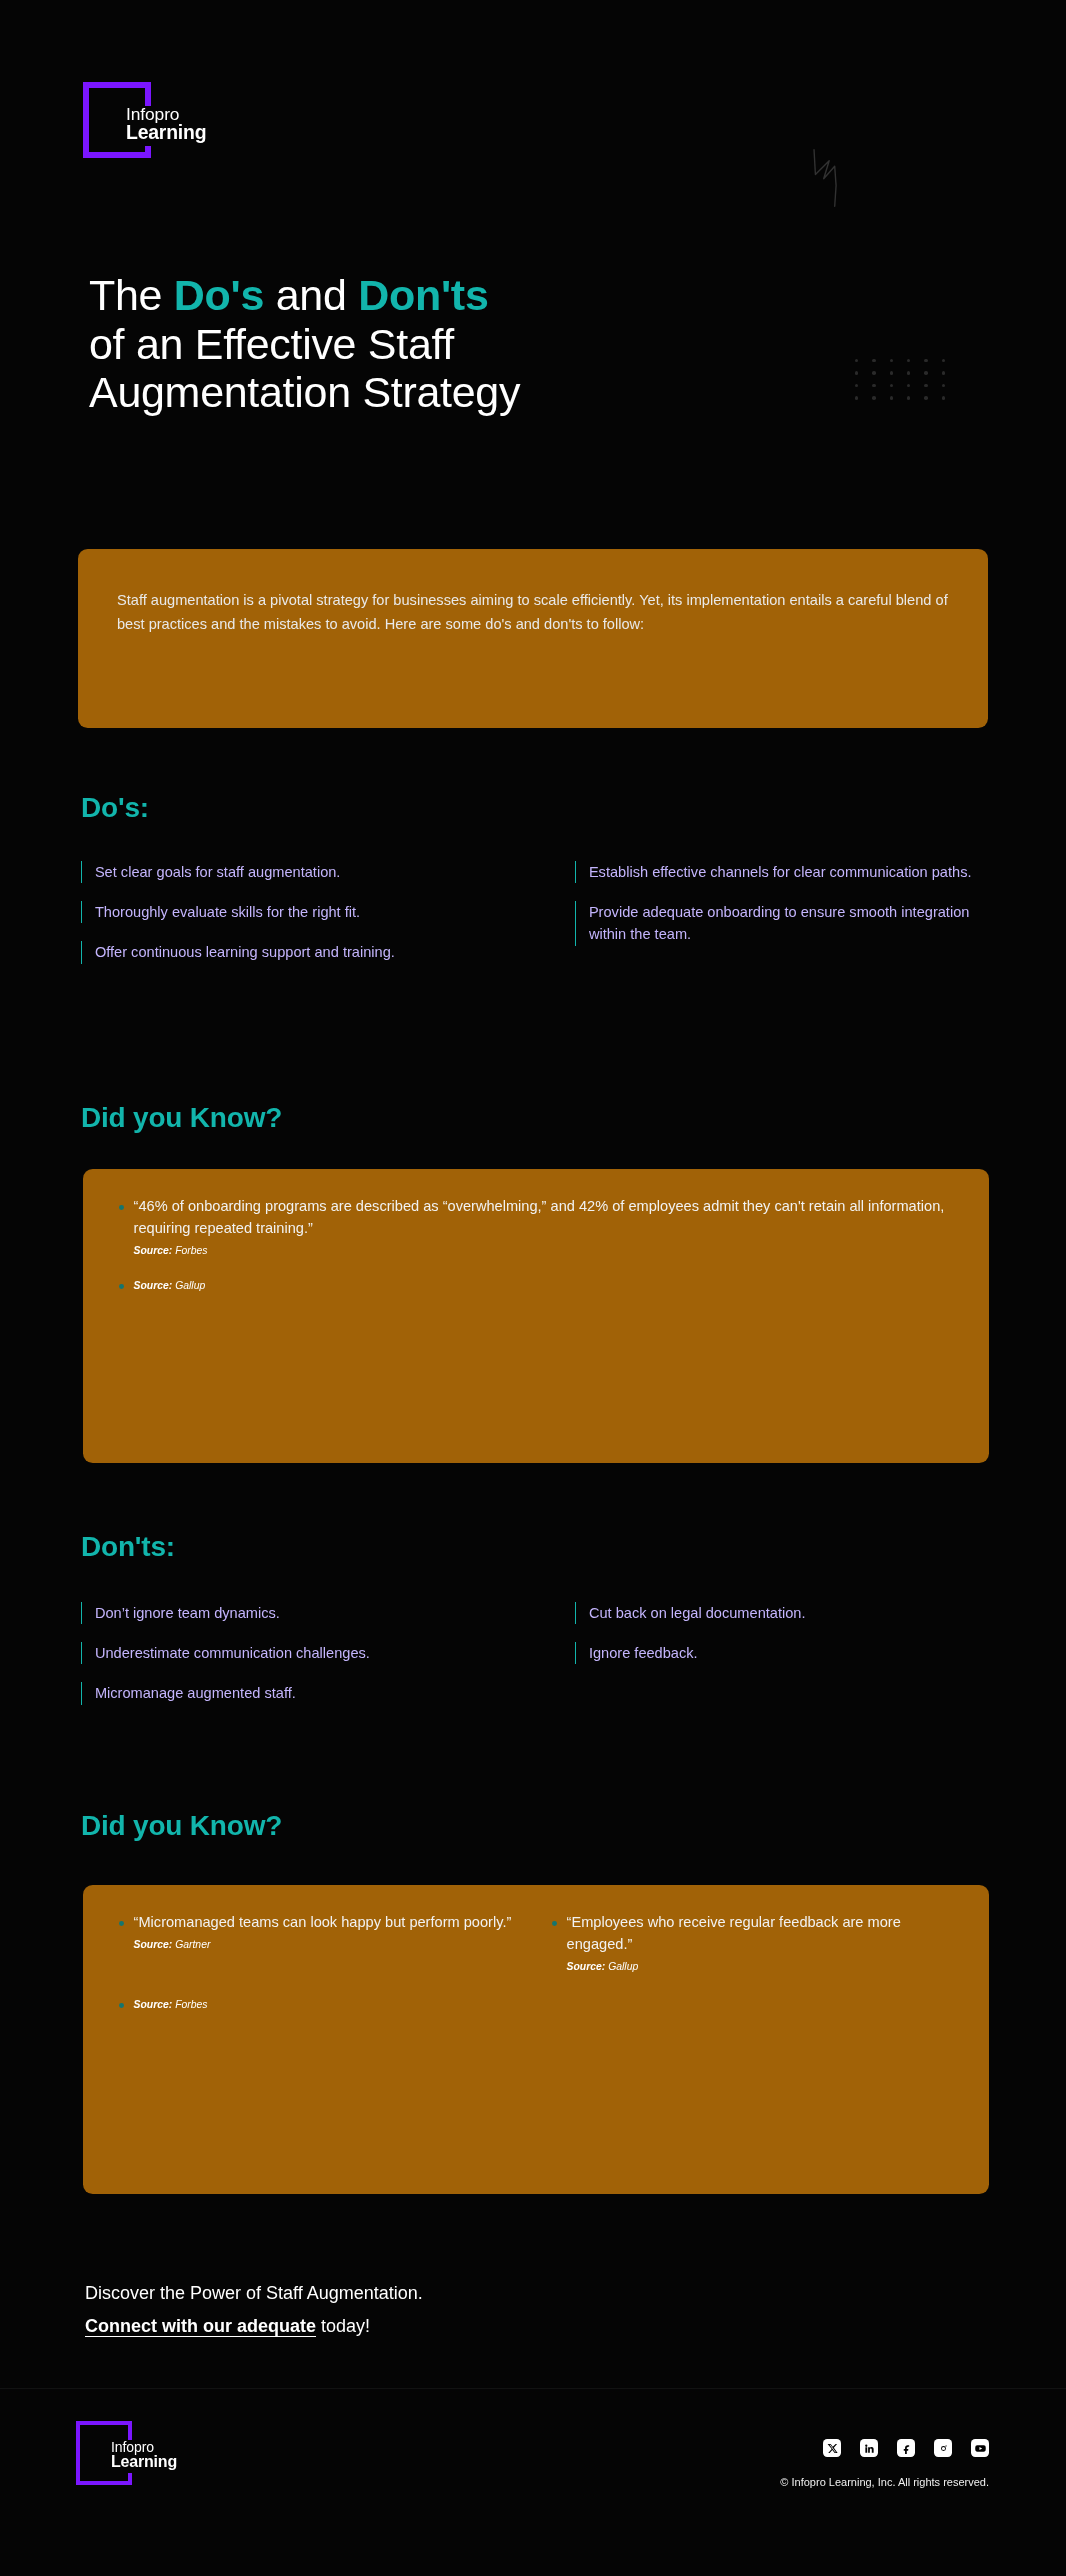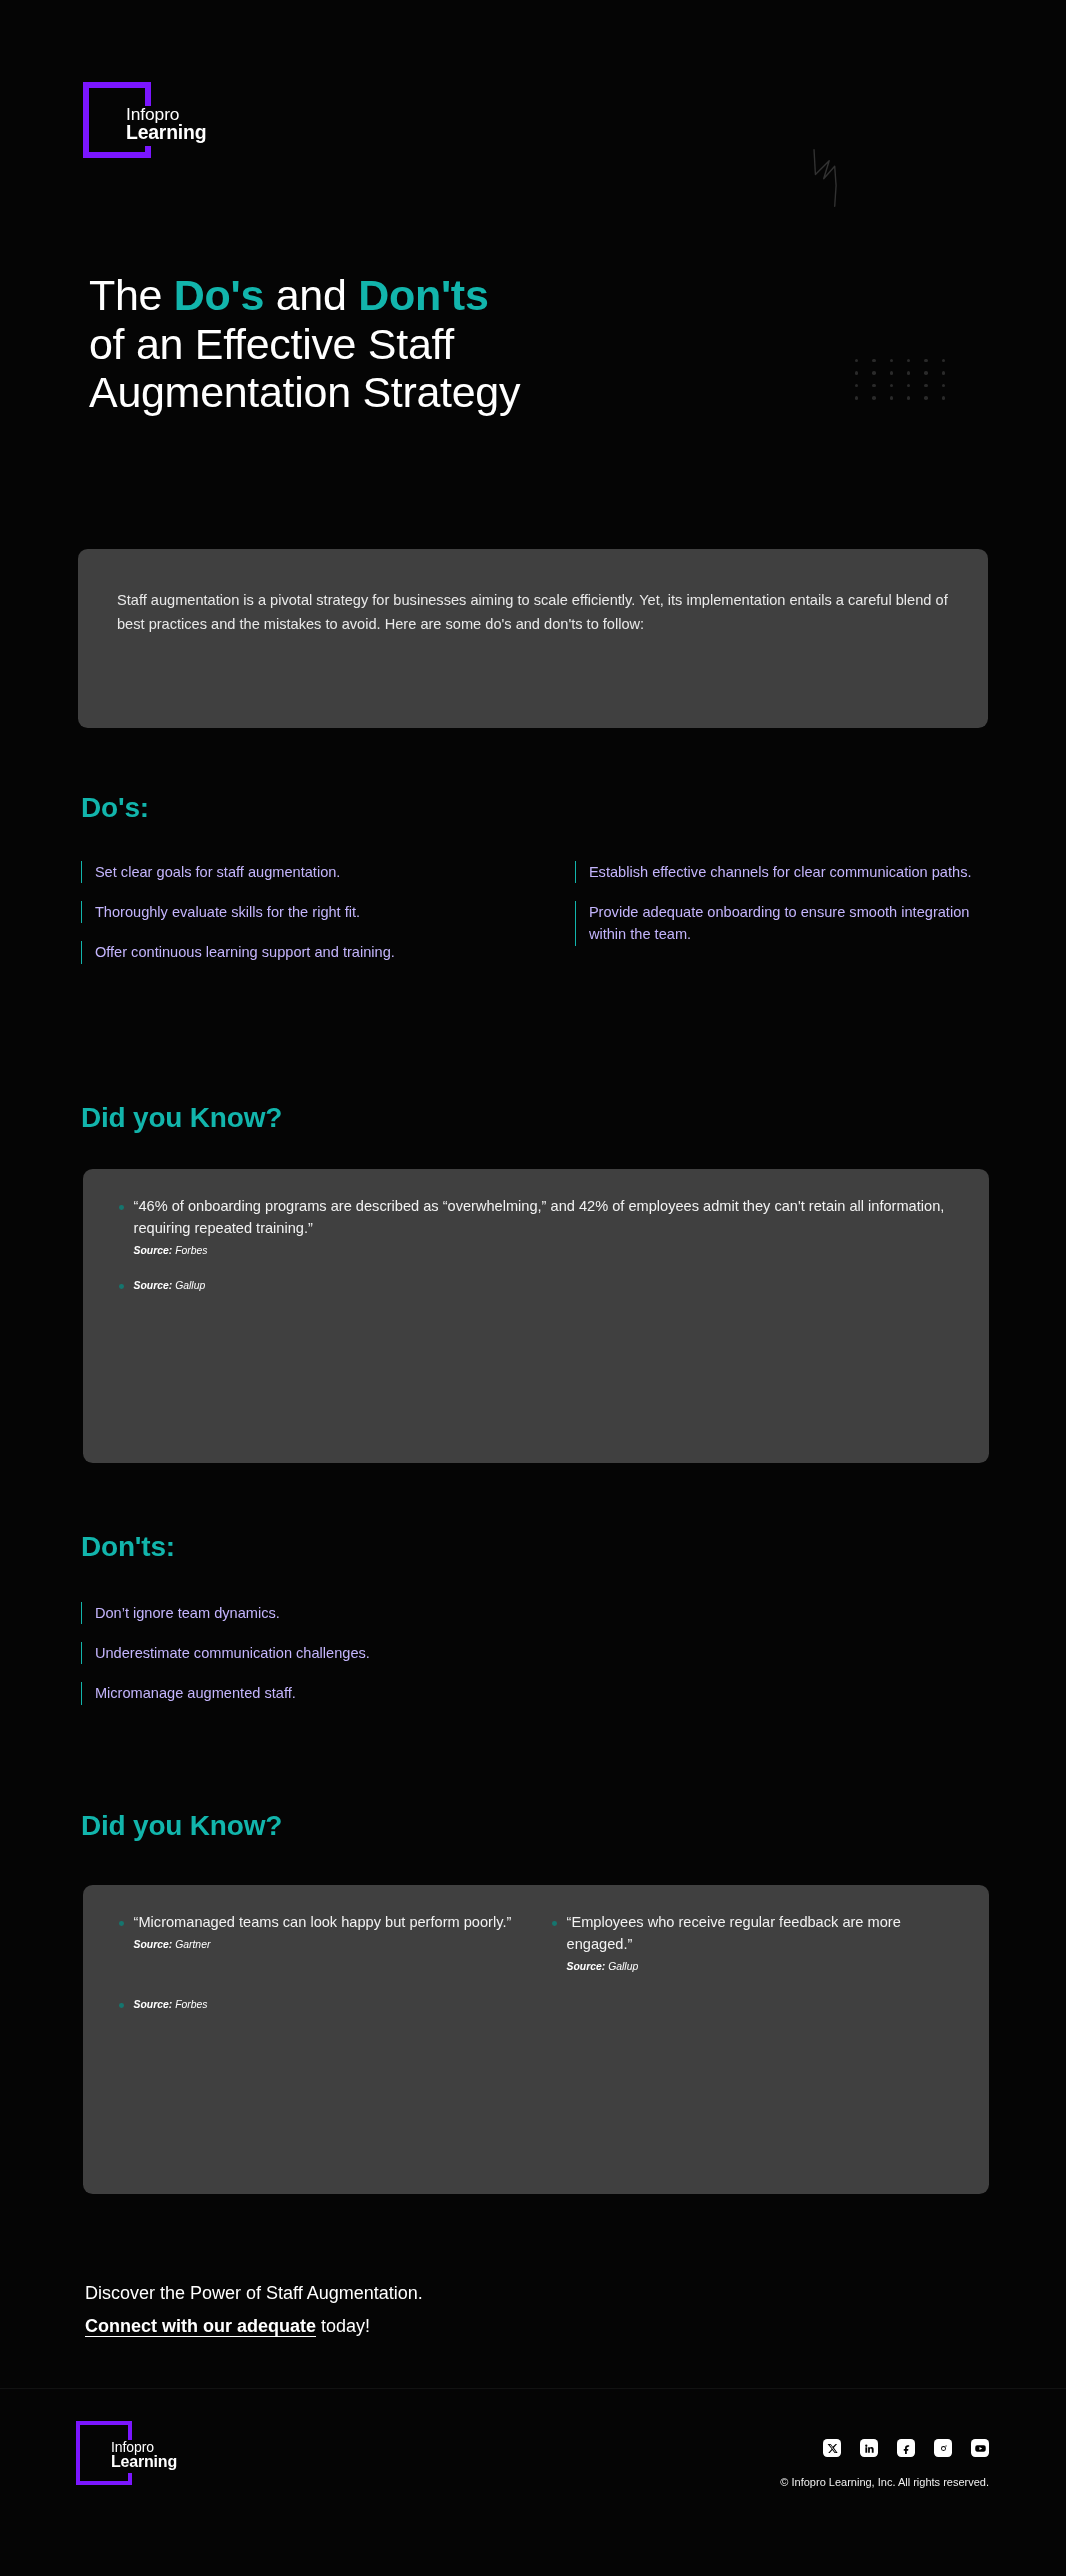--- a/index.html
+++ b/index.html
@@ -92,21 +92,21 @@
     color: #ffffff;
     font-size: 43px;
     line-height: 1.13;
     font-weight: 300;
     letter-spacing: -0.3px;
   }
   .title .hl { color: #12B5AC; font-weight: 700; }
 
   
   .card {
-    background: #404040;
+    background: #a16207;
     border-radius: 9.7px;
   }
   .intro-card {
     position: absolute;
     left: 78px;
     top: 549px;
     width: 910px;
     height: 179px;
     padding: 40px 39px;
   }
@@ -359,20 +359,30 @@
     <div class="bar-item">
       <span class="bar"></span>
       <span class="txt">Underestimate communication challenges.</span>
     </div>
     <div class="bar-item">
       <span class="bar"></span>
       <span class="txt">Micromanage augmented staff.</span>
     </div>
   </div>
 
+  <div class="bar-list" id="donts-right">
+    <div class="bar-item">
+      <span class="bar"></span>
+      <span class="txt">Cut back on legal documentation.</span>
+    </div>
+    <div class="bar-item">
+      <span class="bar"></span>
+      <span class="txt">Ignore feedback.</span>
+    </div>
+  </div>
 
   <h2 class="sec-head" id="dyk2-head">Did you Know?</h2>
 
   <div class="card dyk-card" id="dyk2-card">
     <div class="dyk2-cols">
       <div class="quote-block">
         <span class="q-dot"></span>
         <div class="q-body">
           <div class="q-text">“Micromanaged teams can look happy but perform poorly.”</div>
           <div class="q-src">

